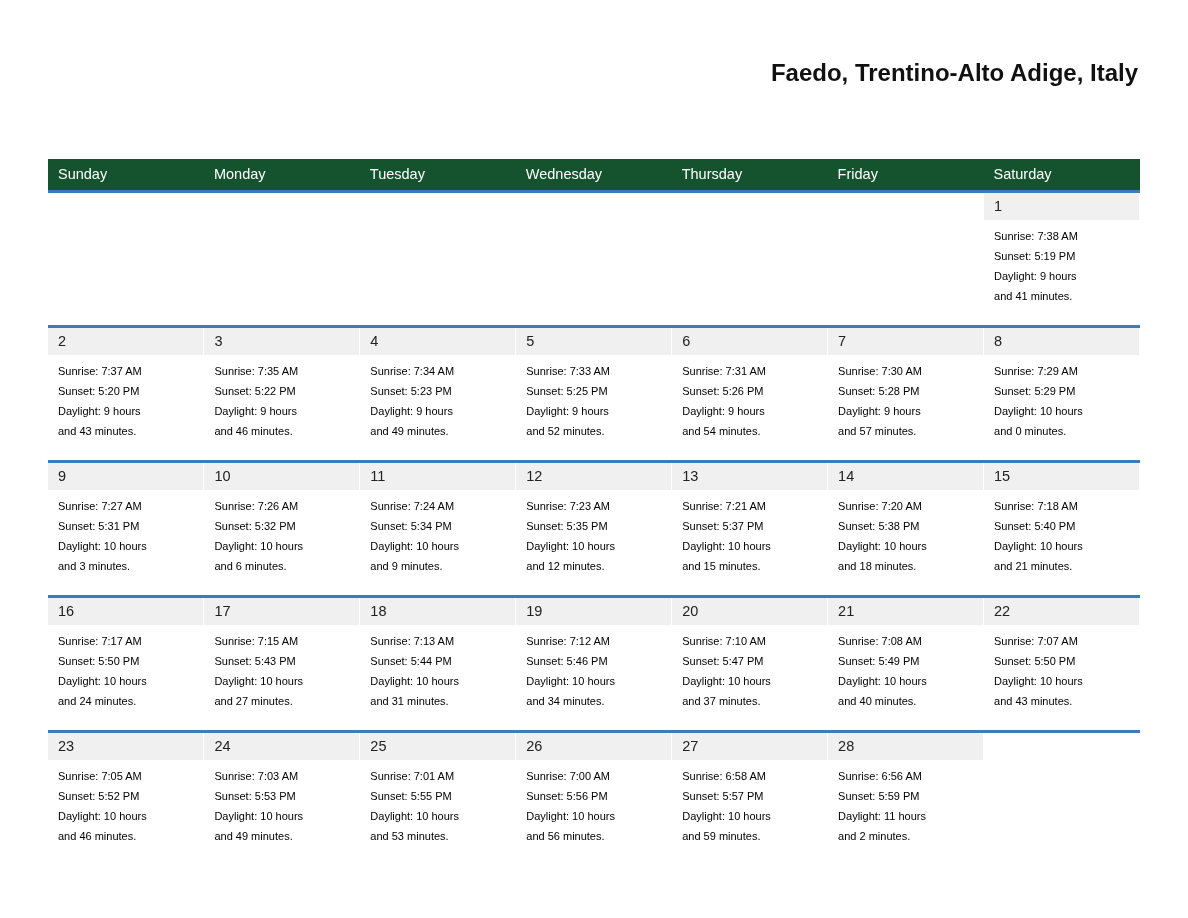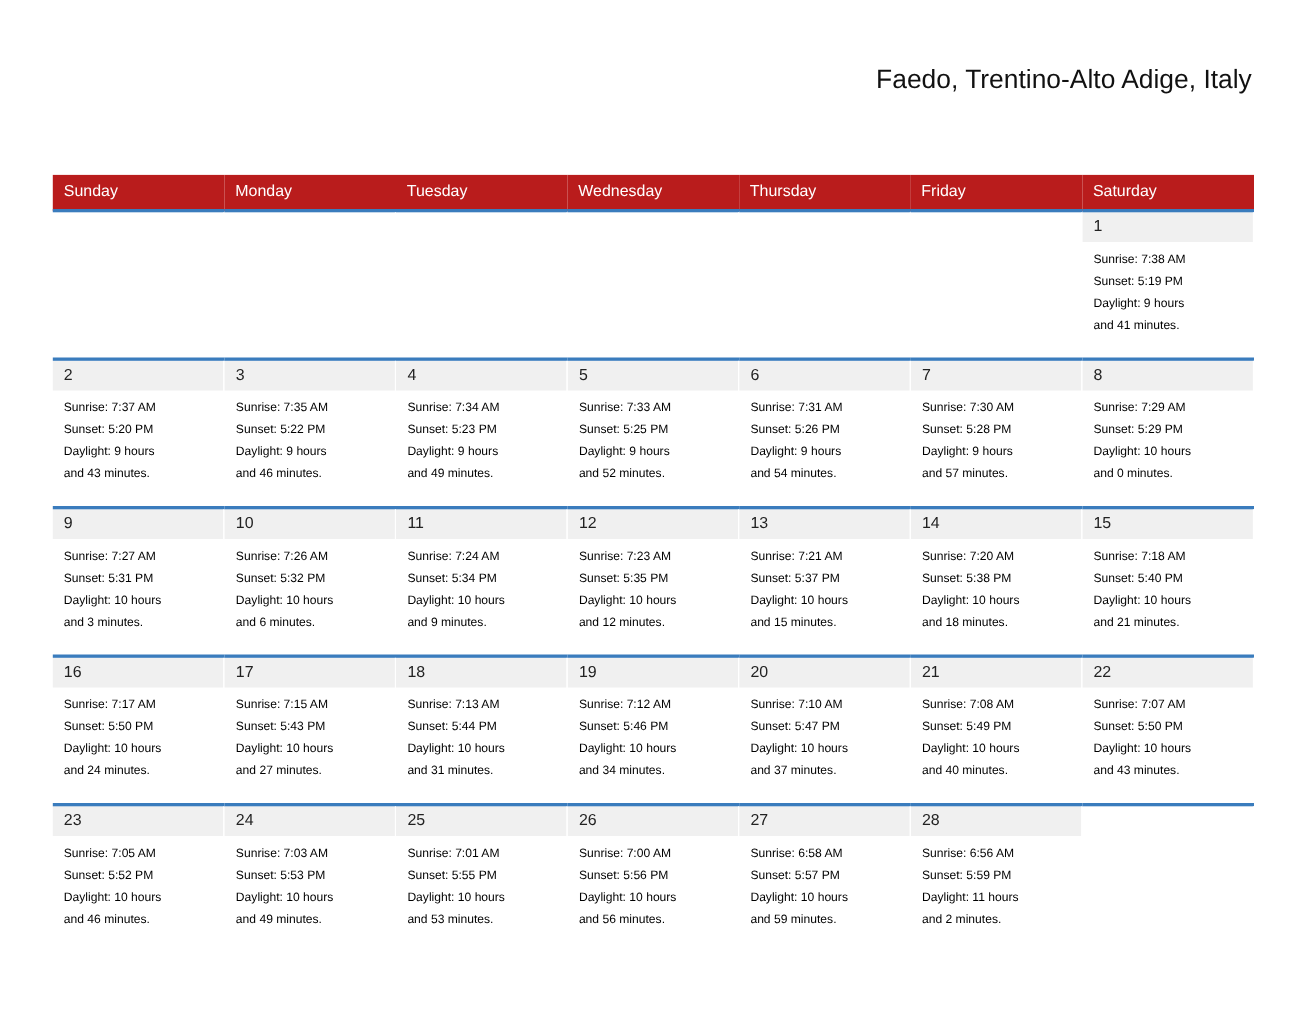--- a/index.html
+++ b/index.html
@@ -76,37 +76,37 @@
   .cal-title {
     font-size: 42px;
     font-weight: normal;
     color: #111111;
     line-height: 1.08;
     letter-spacing: -0.2px;
   }
   .cal-subtitle {
     margin-top: 12px;
     font-size: 24px;
-    font-weight: normal;
+    font-weight: bold;
     color: #111111;
     line-height: 1.1;
   }
 
   
   .calendar {
     position: absolute;
     left: 48px;
     top: 159px;
     width: 1092px;
     border-collapse: collapse;
     table-layout: fixed;
   }
 
   .calendar th {
-    background: #b91c1c;
+    background: #14532d;
     color: #ffffff;
     font-size: 14.5px;
     font-weight: normal;
     text-align: left;
     padding: 7px 0 8px 10px;
     height: 30px;
     border: none;
     margin-left: 27px;
   }
 

